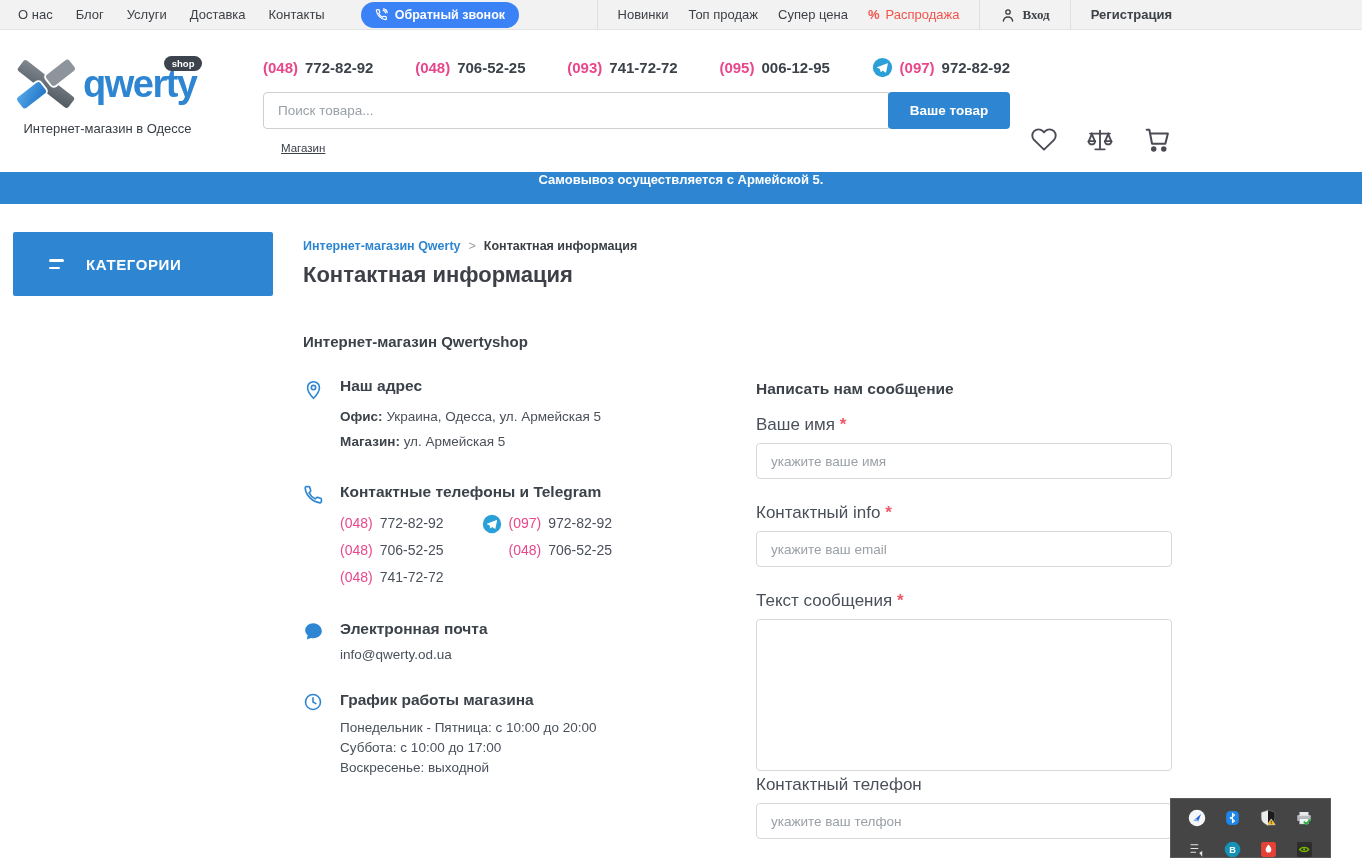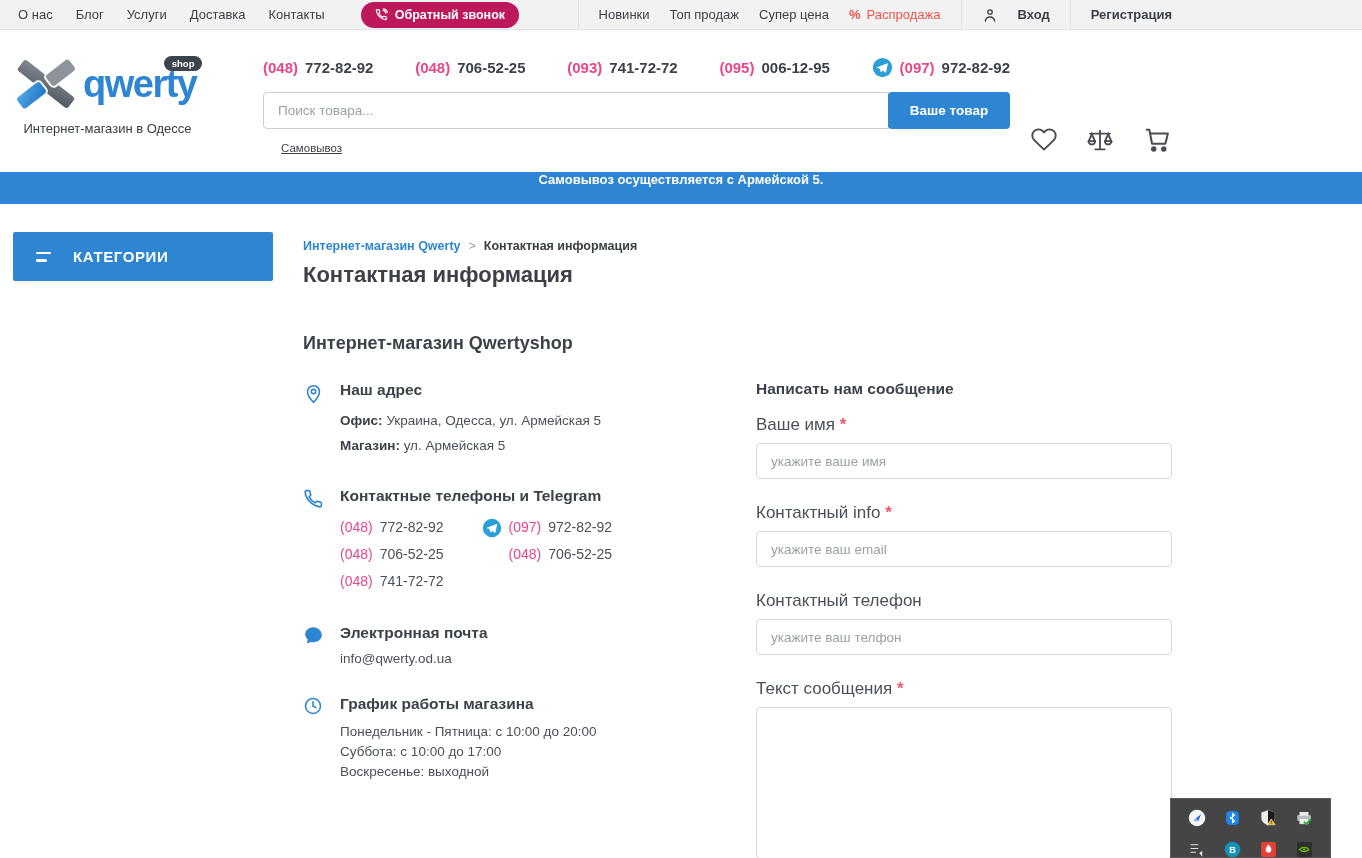--- a/index.html
+++ b/index.html
@@ -5,28 +5,28 @@
   * { margin:0; padding:0; box-sizing:border-box; }
   html,body { background:#fff; }
   body { font-family:"Liberation Sans", sans-serif; color:#41464d; }
   .screen { position:relative; width:1362px; height:858px; overflow:hidden; background:#fff; }
 
   
   .topbar { height:30px; background:#f2f2f2; border-bottom:1px solid #e3e3e3;
             display:flex; align-items:center; padding:0 190px 0 18px; }
   .topbar a { text-decoration:none; color:#3e4247; font-size:13px; font-weight:500; cursor:pointer; }
   .tb-left { display:flex; align-items:center; gap:23px; }
-  .callback-btn { margin-left:36px; background:#be185d; color:#fff; border:none; cursor:pointer;
+  .callback-btn { margin-left:36px; background:#3b82f6; color:#fff; border:none; cursor:pointer;
                   border-radius:14px; height:26px; padding:0 14px; font-size:12.5px; font-weight:700;
                   display:flex; align-items:center; gap:7px; font-family:inherit; }
   .tb-right { margin-left:auto; display:flex; align-items:center; gap:20px; }
   .tb-divider { width:1px; height:30px; background:#e0e0e0; }
   .sale-link { color:#f0544c !important; display:flex; align-items:center; gap:6px; }
   .sale-pct { font-weight:700; }
-  .login-link { display:flex; align-items:center; gap:20px; font-weight:600 !important; }
+  .login-link { display:flex; align-items:center; gap:6px; font-weight:600 !important;font-family:Liberation Serif, serif; }
   .reg-link { font-weight:600 !important; }
 
   
   .header { position:relative; height:142px; padding:26px 120px 0 15px; display:flex; }
   .logo-block { width:185px; flex:none; }
   .logo-row { display:flex; align-items:center; gap:6px; }
   .logo-text-wrap { position:relative; }
   .logo-text { font-size:38px; font-weight:700; color:#2e86d2; letter-spacing:-1.5px; line-height:1; }
   .logo-badge { position:absolute; top:-9px; right:-6px; background:#3c434c; color:#fff;
                 font-size:9.5px; font-weight:700; padding:2px 8px; border-radius:8px; }
@@ -48,37 +48,37 @@
   .header-icons { position:absolute; top:95px; right:190px; display:flex; gap:27px; align-items:center; }
   .hicon { cursor:pointer; display:block; }
 
   
   .banner { height:32px; background:#2e86d2; display:flex; justify-content:center; }
   .banner span { color:#fff; font-size:13px; font-weight:700; }
 
   
   .content { display:flex; gap:30px; padding:28px 190px 0 13px; }
   .sidebar { width:260px; flex:none; }
-  .categories-btn { width:100%; height:49px; background:#2e86d2; border:none; border-radius:2px; cursor:pointer;
-                    display:flex; align-items:center; padding-left:23px; gap:22px; }
+  .categories-btn { width:100%; height:64px; background:#2e86d2; border:none; border-radius:2px; cursor:pointer;
+                    display:flex; align-items:center; padding-left:36px; gap:22px; }
   .burger { display:flex; flex-direction:column; gap:5px; }
   .burger i { display:block; height:2.5px; border-radius:2px; background:#fff; }
   .burger i:nth-child(1){ width:15px; } .burger i:nth-child(2){ width:11px; }
   .categories-label { color:#fff; font-size:15px; font-weight:700; letter-spacing:.6px; font-family:inherit; }
 
   .main-col { flex:1; }
   .breadcrumb { margin-top:7px; font-size:12.5px; display:flex; gap:8px; align-items:center; }
   .breadcrumb .bc-home { color:#2e86d2; text-decoration:none; cursor:pointer; font-weight:600; }
   .breadcrumb .bc-sep { color:#9aa0a6; }
   .breadcrumb .bc-current { color:#3a3f45; font-weight:600; }
   .page-title { margin-top:9px; font-size:22px; font-weight:700; color:#3d4147; }
 
   .columns { display:flex; margin-top:45px; }
   .contact-col { width:453px; flex:none; }
-  .store-heading { font-size:18px; font-weight:700; color:#3c424a; margin-bottom:27px; }
+  .store-heading { font-size:15px; font-weight:700; color:#3c424a; margin-bottom:27px; }
 
   .c-section { display:flex; gap:13px; margin-bottom:29px; }
   .c-icon { flex:none; width:24px; padding-top:1px; }
   .c-title { font-size:15.5px; font-weight:700; color:#3c424a; margin-bottom:9px; }
   .c-lines { font-size:13.5px; color:#4a505a; line-height:25px; }
   .c-lines b { color:#3c424a; }
   .phone-cols { display:flex; gap:38px; }
   .phone-cols .pline { font-size:14px; line-height:27px; color:#4a505a; display:flex; align-items:center; gap:7px;
                        text-decoration:none; cursor:pointer; }
   .email-value { font-size:13.5px; color:#4a505a; margin-top:2px; }
@@ -205,21 +205,21 @@
           </span>
           <span class="pcode">(097)</span>
             <span>972-82-92</span>
         </a>
       </div>
       <div class="search-row">
         <input class="search-input" type="text" placeholder="Поиск товара..." style="">
         <button class="search-btn">Ваше товар</button>
       </div>
       <div class="quick-links">
-        <a>Самовывоз</a>
+        <a>Магазин</a>
       </div>
     </div>
 
     <div class="header-icons">
       <span class="hicon">
         <svg width="28" height="27" viewBox="0 0 24 24" fill="none" stroke="#4b4b55" stroke-width="1.7" stroke-linejoin="round">
           <path d="M20.8 4.6a5.5 5.5 0 0 0-7.8 0L12 5.7l-1-1.1a5.5 5.5 0 0 0-7.8 7.8l1.1 1L12 21l7.8-7.6 1-1a5.5 5.5 0 0 0 0-7.8z"></path>
         </svg>
       </span>
       <span class="hicon">
@@ -370,32 +370,32 @@
             <input class="f-input" type="text" placeholder="укажите ваше имя" style="">
           </div>
 
           <div class="f-group">
             <label class="f-label">
               <span>Контактный info</span> <span class="req">*</span>
             </label>
             <input class="f-input" type="text" placeholder="укажите ваш email" style="">
           </div>
 
+          <div class="f-group" style="margin-bottom:0">
+            <label class="f-label">
+              <span>Текст сообщения</span> <span class="req">*</span>
+            </label>
+            <textarea class="f-textarea" style=""></textarea>
+          </div>
+
           <div class="f-group">
             <label class="f-label">
               <span>Контактный телефон</span>
             </label>
             <input class="f-input" type="text" placeholder="укажите ваш телфон" style="">
-          </div>
-
-          <div class="f-group" style="margin-bottom:0">
-            <label class="f-label">
-              <span>Текст сообщения</span> <span class="req">*</span>
-            </label>
-            <textarea class="f-textarea" style=""></textarea>
           </div>
 
         </div>
       </div>
     </section>
   </div>
 
   <div class="tray">
     <span class="tray-ic">
       <svg width="18" height="18" viewBox="0 0 24 24">

